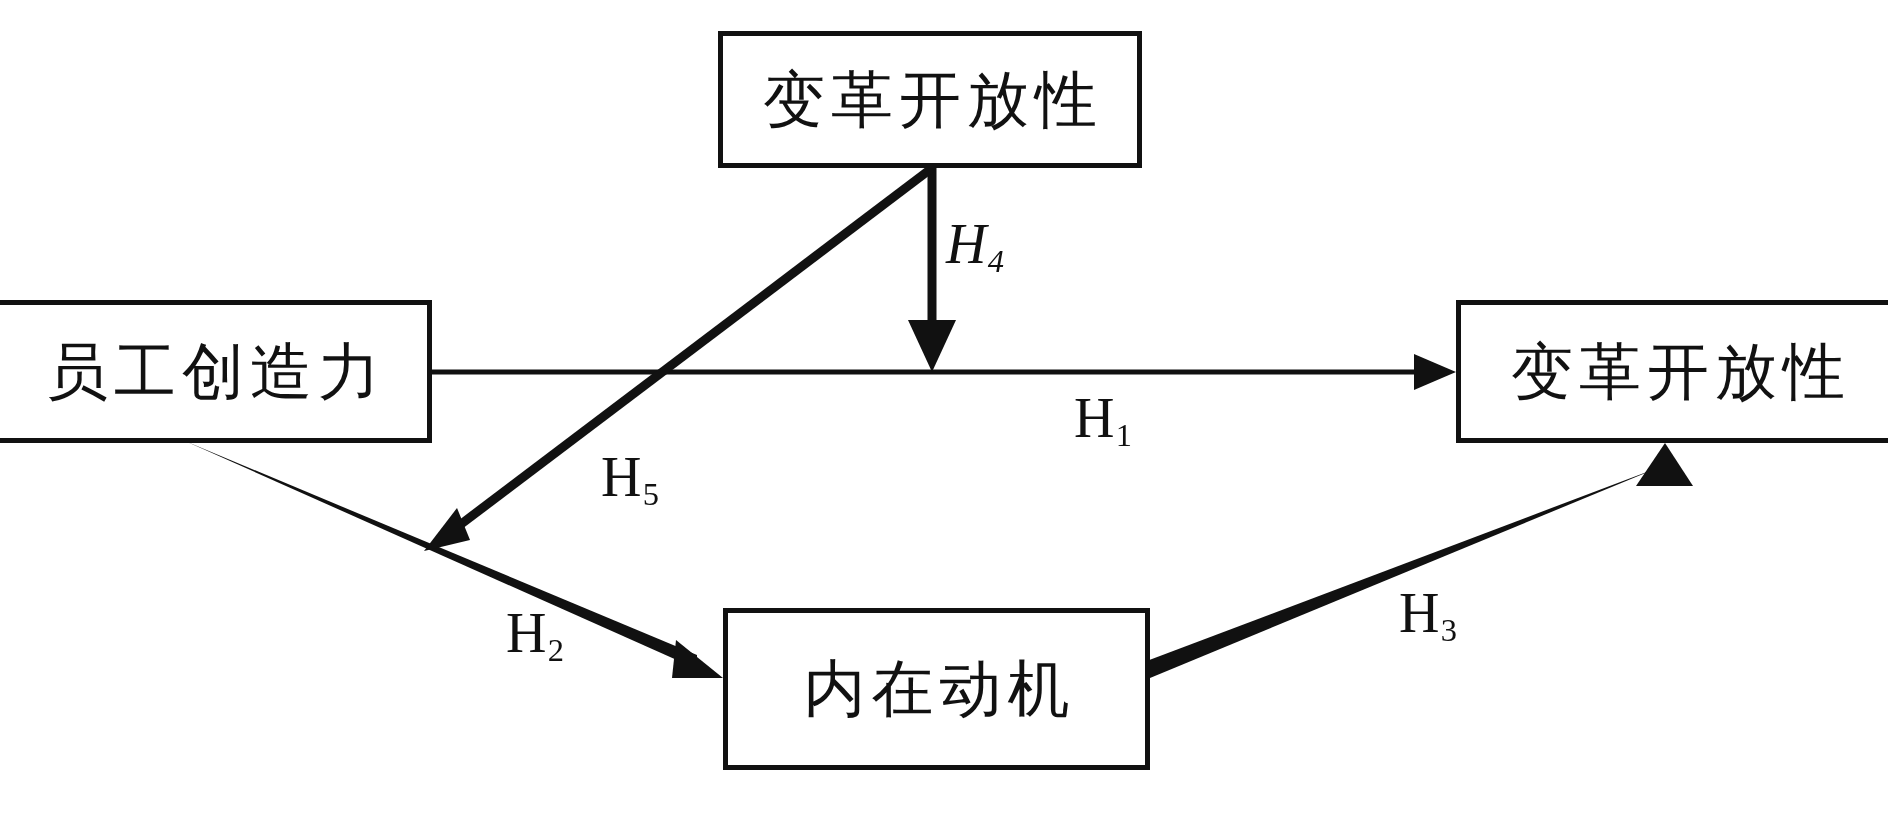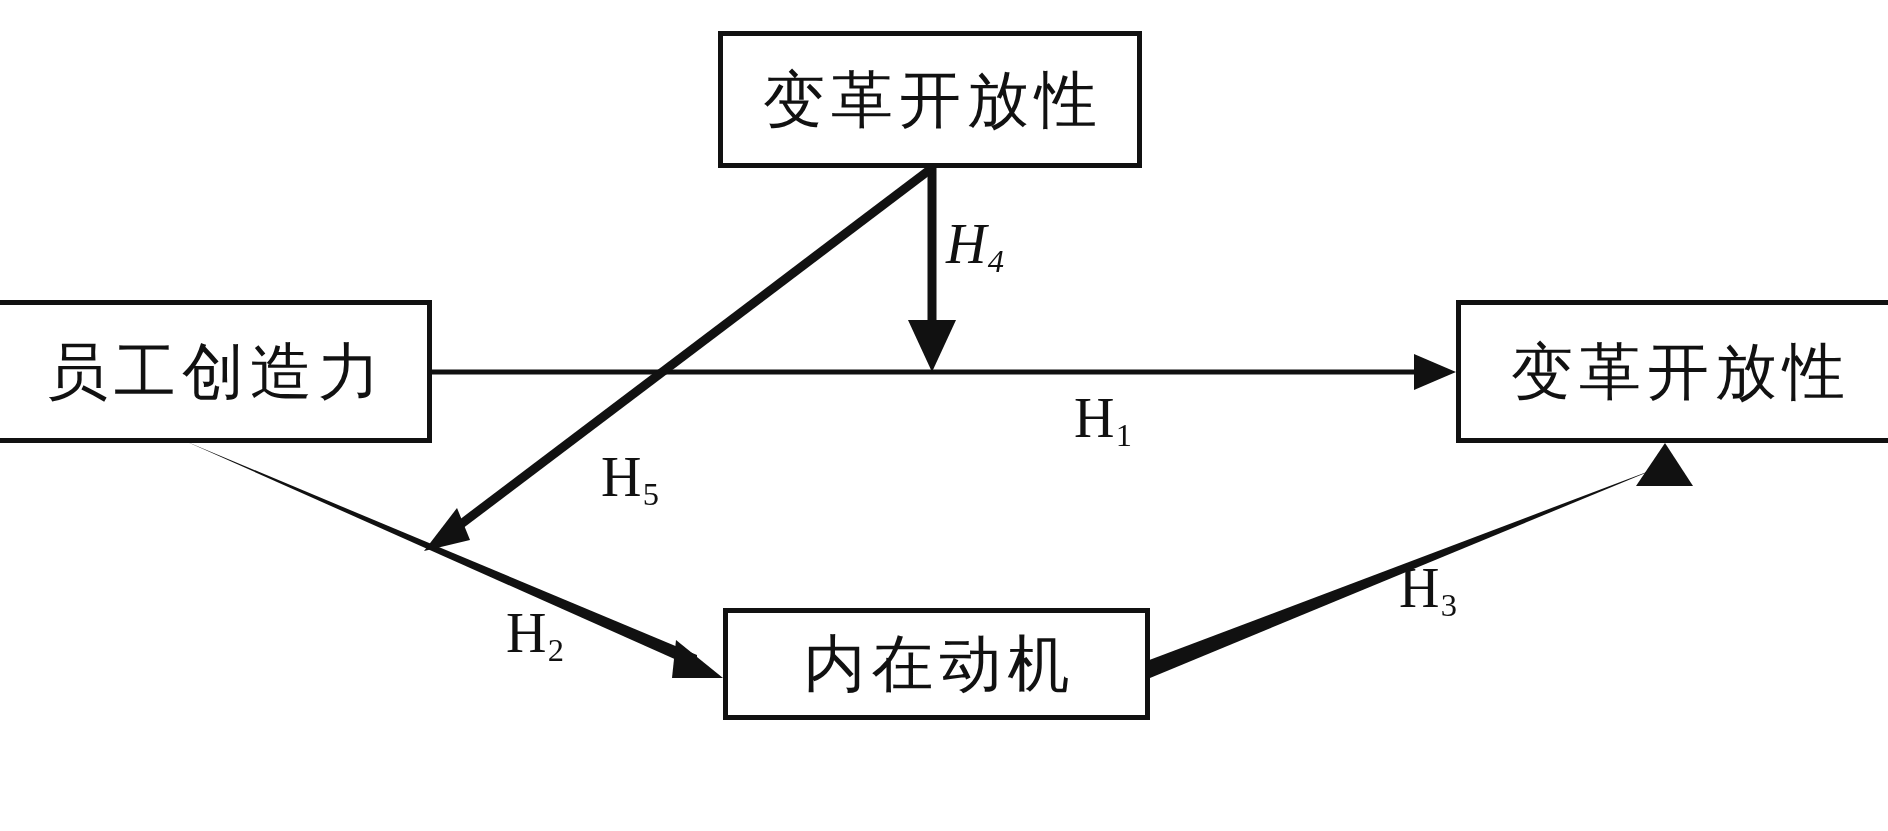--- a/index.html
+++ b/index.html
@@ -55,26 +55,26 @@
     font-size: 0.58em;
     vertical-align: baseline;
     position: relative;
     top: 0.28em;
     left: 0.04em;
   }
   
   #node-coaching-leadership { left: -6px;   top: 300px; width: 438px;  height: 143px; }
   #node-openness-to-change  { left: 718px;  top: 31px;  width: 424px;  height: 137px; }
   #node-employee-creativity { left: 1456px; top: 300px; width: 444px;  height: 143px; }
-  #node-intrinsic-motivation{ left: 723px;  top: 608px; width: 427px;  height: 112px; }
+  #node-intrinsic-motivation{ left: 723px;  top: 608px; width: 427px;  height: 162px; }
 
   
   #label-h1 { left: 1074px; top: 390px; }
   #label-h2 { left: 474px;  top: 605px; margin-left: 32px; }
-  #label-h3 { left: 1399px; top: 560px; }
+  #label-h3 { left: 1399px; top: 585px; }
   #label-h4 { left: 946px;  top: 216px; font-style: italic; }
   #label-h5 { left: 589px;  top: 449px; margin-left: 12px; }
 </style>
 </head>
 <body>
 
 <div id="canvas">
 
   <svg id="diagram-svg" viewBox="0 0 1888 831" xmlns="http://www.w3.org/2000/svg">
 

